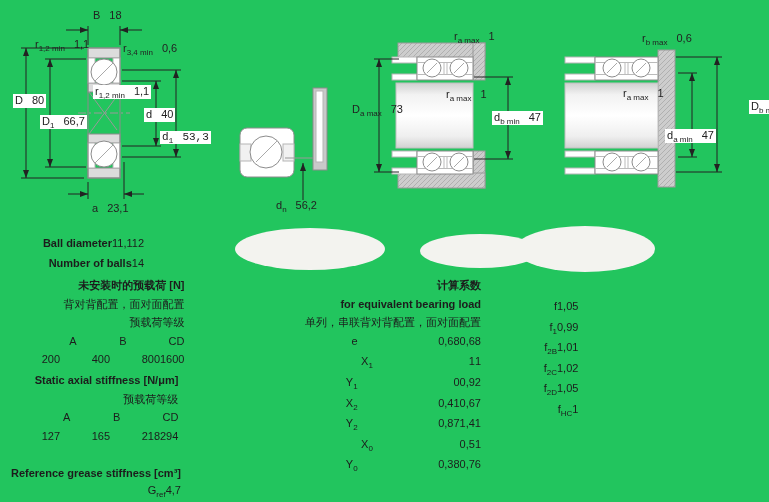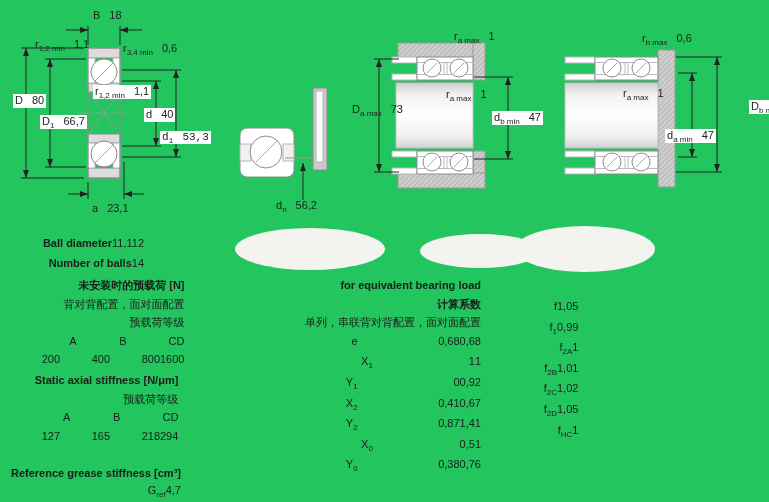--- a/index.html
+++ b/index.html
@@ -217,35 +217,34 @@
     <div class="row"><span class="c w49">A</span><span class="c w50">B</span><span class="c w50">C</span><span>D</span></div>
     <div class="row"><span class="c w49">127</span><span class="c w50">165</span><span class="c w50">218</span><span>294</span></div>
   </div>
 
   <div class="tblock grease" style="left:11px;top:465px;">
     <div class="bold">Reference grease stiffness [cm³]</div>
     <div class="row"><span class="c w49 sym"><span>G</span><span class="s">ref</span></span><span>4,7</span></div>
   </div>
 
   <div class="tblock" style="left:228px;top:276px;">
+    <div class="bold">计算系数</div>
     <div class="bold">for equivalent bearing load</div>
-    <div class="bold">计算系数</div>
     <div class="row"><span class="c w30"></span><span class="c w102">单列，串联</span><span>背对背配置，面对面配置</span></div>
     <div class="row"><span class="c w30 sym"><span>e</span><span class="s"></span></span><span class="c w102">0,68</span><span>0,68</span></div>
     <div class="row"><span class="c w30 sym"><span>X</span><span class="s">1</span></span><span class="c w102">1</span><span>1</span></div>
     <div class="row"><span class="c w30 sym"><span>Y</span><span class="s">1</span></span><span class="c w102">0</span><span>0,92</span></div>
     <div class="row"><span class="c w30 sym"><span>X</span><span class="s">2</span></span><span class="c w102">0,41</span><span>0,67</span></div>
     <div class="row"><span class="c w30 sym"><span>Y</span><span class="s">2</span></span><span class="c w102">0,87</span><span>1,41</span></div>
     <div class="row"><span class="c w30 sym"><span>X</span><span class="s">0</span></span><span class="c w102">0,5</span><span>1</span></div>
     <div class="row"><span class="c w30 sym"><span>Y</span><span class="s">0</span></span><span class="c w102">0,38</span><span>0,76</span></div>
   </div>
 
   <div class="tblock" style="left:528px;top:297px;">
     <div class="row"><span class="c w29 sym"><span>f</span><span class="s"></span></span><span>1,05</span></div>
     <div class="row"><span class="c w29 sym"><span>f</span><span class="s">1</span></span><span>0,99</span></div>
-    <div class="row"><span class="c w29 sym"><span>f</span><span class="s">2A</span></span><span>1</span></div>
     <div class="row"><span class="c w29 sym"><span>f</span><span class="s">2B</span></span><span>1,01</span></div>
     <div class="row"><span class="c w29 sym"><span>f</span><span class="s">2C</span></span><span>1,02</span></div>
     <div class="row"><span class="c w29 sym"><span>f</span><span class="s">2D</span></span><span>1,05</span></div>
     <div class="row"><span class="c w29 sym"><span>f</span><span class="s">HC</span></span><span>1</span></div>
   </div>
 
 </div>
 
 </body></html>

